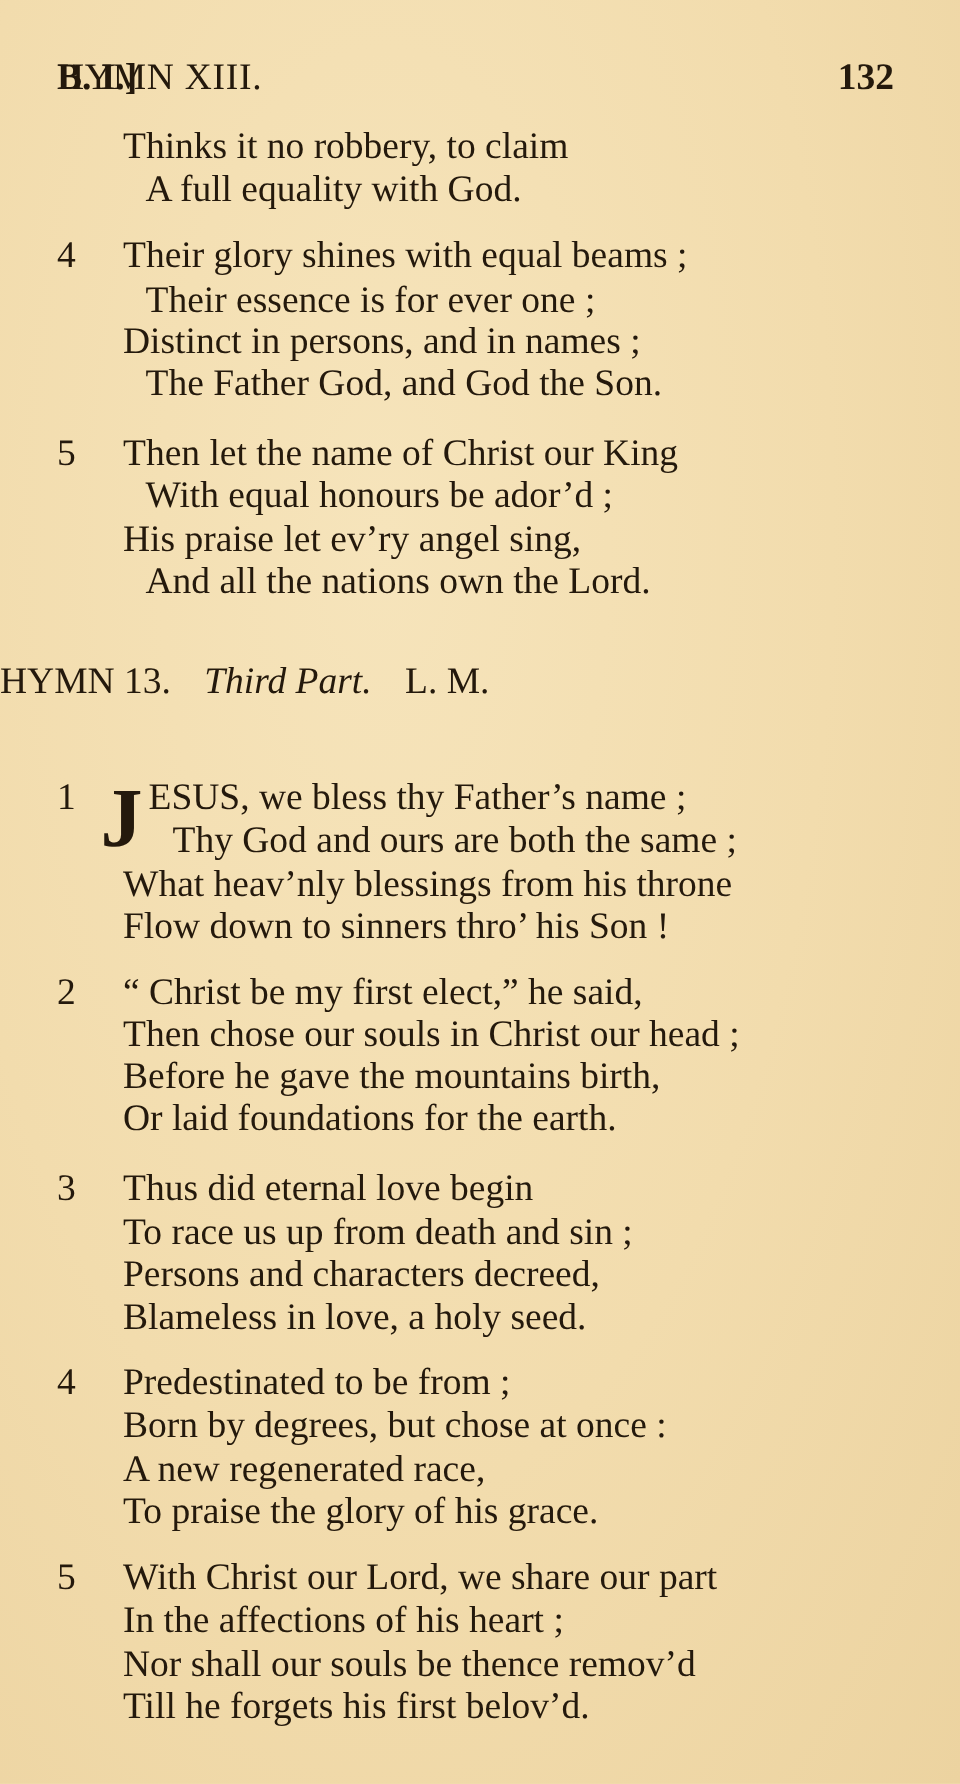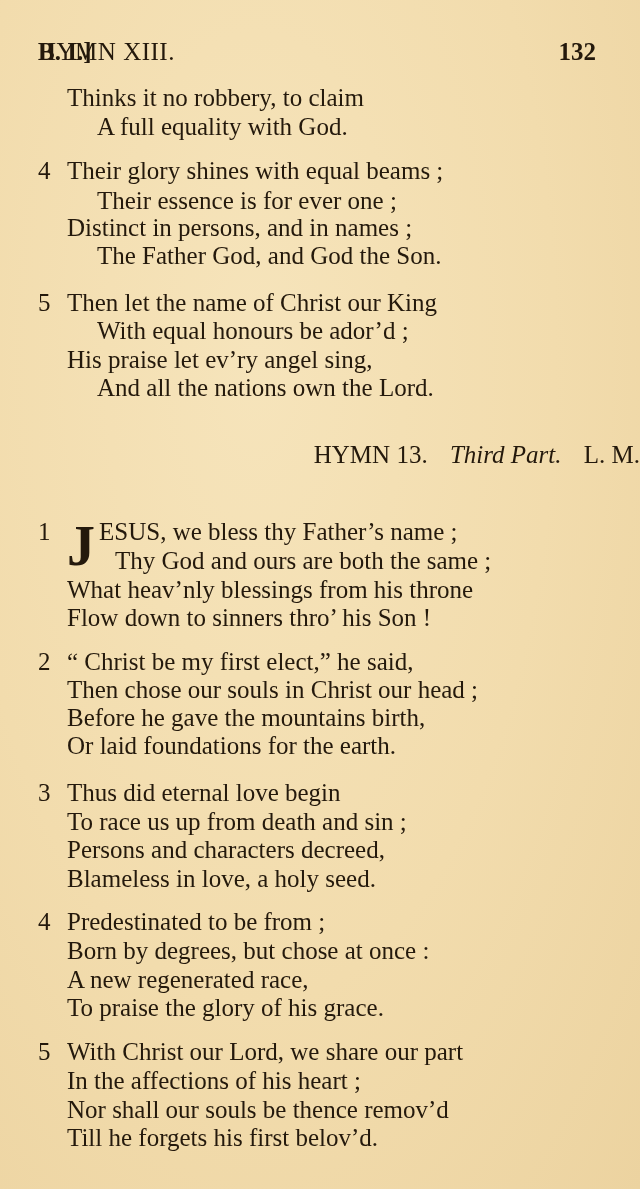--- a/index.html
+++ b/index.html
@@ -39,29 +39,29 @@
     font-size: 25px;
     line-height: 28px;
     white-space: nowrap;
   }
   .num {
     position: absolute;
     font-size: 25px;
     line-height: 28px;
     left: 38px;
   }
-  .indent0 { left: 67px; text-align: center; }
+  .indent0 { left: 82px; text-align: center; }
   .indent1 { left: 97px; }
 
   .hymn-title {
     position: absolute;
     top: 440px;
     left: 0;
     width: 640px;
-    text-align: right;
+    text-align: left;
     font-size: 25px;
     line-height: 30px;
     white-space: nowrap;
   }
   .hymn-title .sep { display: inline-block; width: 16px; }
   .hymn-title em { font-style: italic; }
   .subtitle {
     position: absolute;
     top: 481px;
     left: 0;

